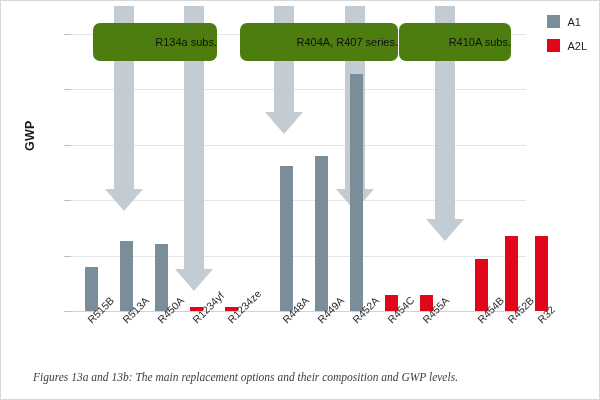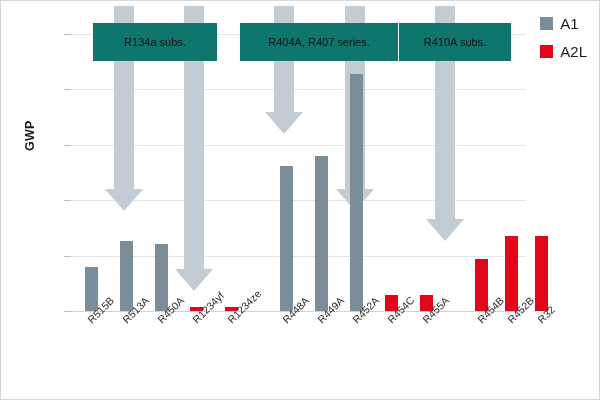--- a/index.html
+++ b/index.html
@@ -60,30 +60,31 @@
   }
   .arrow .head{
     position:absolute;left:50%;transform:translateX(-50%);
     width:0;height:0;
     border-left:19px solid transparent;
     border-right:19px solid transparent;
     border-top:22px solid #c2ccd2;
   }
   .grpbox{
     position:absolute;
-    background:#0f766e;
-    display:flex;align-items:center;justify-content:center;
+    background:#4d7c0f;
+    display:flex;align-items:center;justify-content:flex-end;
     font-size:11px;color:#111;
     white-space:nowrap;
+    border-radius:7px;
   }
   
   #legend{position:absolute;right:12px;top:14px;}
   .legrow{display:flex;align-items:center;margin-bottom:11px;}
   .legsw{width:13px;height:13px;margin-right:7px;}
-  .legtxt{font-size:15px;color:#1b1b1b;}
+  .legtxt{font-size:11px;color:#1b1b1b;}
   
   #caption{
     position:absolute;left:32px;top:370px;width:540px;
     font-family:"Liberation Serif", serif;
     font-style:italic;font-size:11.5px;color:#3d3d3d;
     white-space:nowrap;
   }
 </style>
 </head>
 <body>
@@ -178,14 +179,15 @@
     <div class="legrow">
       <div class="legsw" style="background:#7b8d98;"></div>
       <div class="legtxt">A1</div>
     </div>
     <div class="legrow">
       <div class="legsw" style="background:#e2061a;"></div>
       <div class="legtxt">A2L</div>
     </div>
   </div>
 
+  <div id="caption">Figures 13a and 13b: The main replacement options and their composition and GWP levels.</div>
 
 </div>
 
 </body></html>

